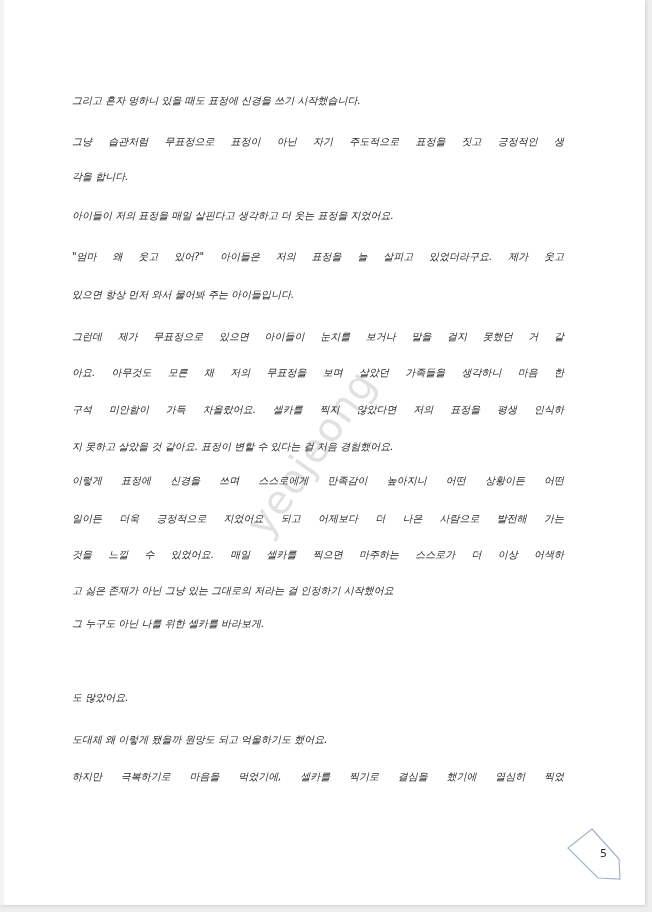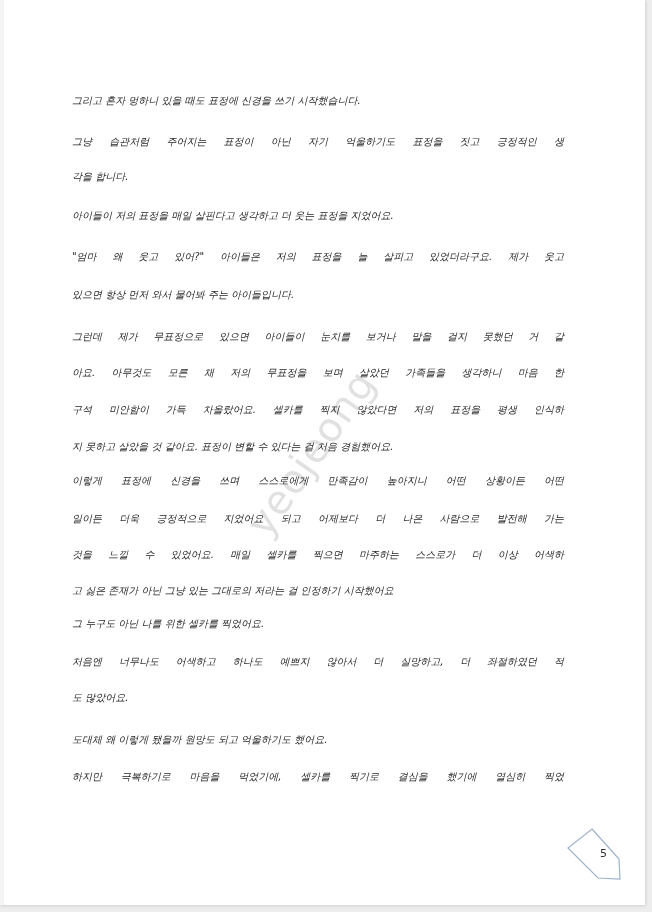--- a/index.html
+++ b/index.html
@@ -48,35 +48,34 @@
   </style>
 </head>
 <body>
 
 <div class="page">
   <div class="page-edge-left"></div>
 
   <div class="watermark">yeojeong</div>
 
   <div class="line" style="top:92px">그리고 혼자 멍하니 있을 때도 표정에 신경을 쓰기 시작했습니다.</div>
-  <div class="line j" style="top:133px">그냥 습관처럼 주어지는 표정이 아닌 자기 억울하기도 표정을 짓고 긍정적인 생</div>
+  <div class="line j" style="top:133px">그냥 습관처럼 무표정으로 표정이 아닌 자기 주도적으로 표정을 짓고 긍정적인 생</div>
   <div class="line" style="top:168px">각을 합니다.</div>
   <div class="line" style="top:207px">아이들이 저의 표정을 매일 살핀다고 생각하고 더 웃는 표정을 지었어요.</div>
   <div class="line j" style="top:248px">"엄마 왜 웃고 있어?" 아이들은 저의 표정을 늘 살피고 있었더라구요. 제가 웃고</div>
   <div class="line j" style="top:328px">그런데 제가 무표정으로 있으면 아이들이 눈치를 보거나 말을 걸지 못했던 거 같</div>
   <div class="line" style="top:286px">있으면 항상 먼저 와서 물어봐 주는 아이들입니다.</div>
   <div class="line j" style="top:364px">아요. 아무것도 모른 채 저의 무표정을 보며 살았던 가족들을 생각하니 마음 한</div>
   <div class="line" style="top:438px">지 못하고 살았을 것 같아요. 표정이 변할 수 있다는 걸 처음 경험했어요.</div>
   <div class="line j" style="top:401px">구석 미안함이 가득 차올랐어요. 셀카를 찍지 않았다면 저의 표정을 평생 인식하</div>
   <div class="line j" style="top:472px">이렇게 표정에 신경을 쓰며 스스로에게 만족감이 높아지니 어떤 상황이든 어떤</div>
   <div class="line j" style="top:510px">일이든 더욱 긍정적으로 지었어요 되고 어제보다 더 나은 사람으로 발전해 가는</div>
   <div class="line j" style="top:546px">것을 느낄 수 있었어요. 매일 셀카를 찍으면 마주하는 스스로가 더 이상 어색하</div>
   <div class="line" style="top:582px">고 싫은 존재가 아닌 그냥 있는 그대로의 저라는 걸 인정하기 시작했어요</div>
-  <div class="line" style="top:615px">그 누구도 아닌 나를 위한 셀카를 찍었어요.</div>
-  <div class="line j" style="top:653px">처음엔 너무나도 어색하고 하나도 예쁘지 않아서 더 실망하고, 더 좌절하였던 적</div>
+  <div class="line" style="top:615px">그 누구도 아닌 나를 위한 셀카를 바라보게.</div>
   <div class="line" style="top:689px">도 많았어요.</div>
   <div class="line" style="top:731px">도대체 왜 이렇게 됐을까 원망도 되고 억울하기도 했어요.</div>
   <div class="line j" style="top:768px">하지만 극복하기로 마음을 먹었기에, 셀카를 찍기로 결심을 했기에 열심히 찍었</div>
 
   <div class="page-tag">
     <svg width="58" height="56" viewBox="0 0 58 56">
       <polygon points="27,3 54,33 55,53 33,52 3,22" fill="#ffffff" stroke="#9fb3cc" stroke-width="1.2"></polygon>
     </svg>
     <span class="page-num">5</span>
   </div>

